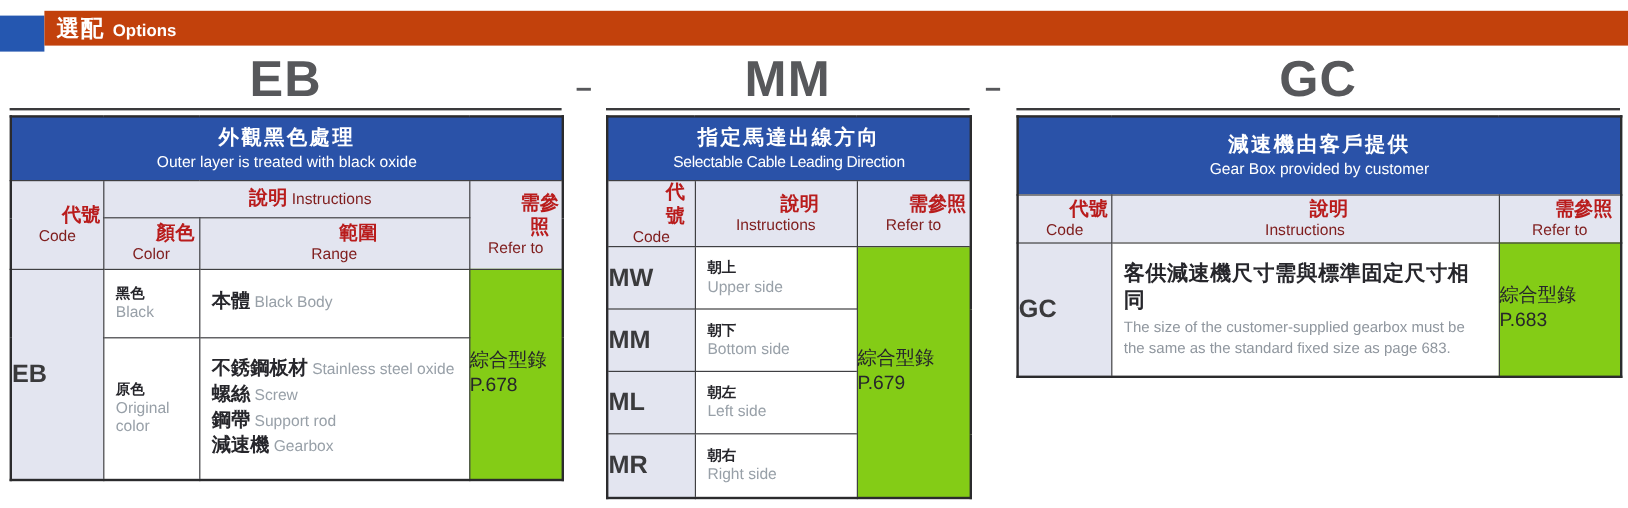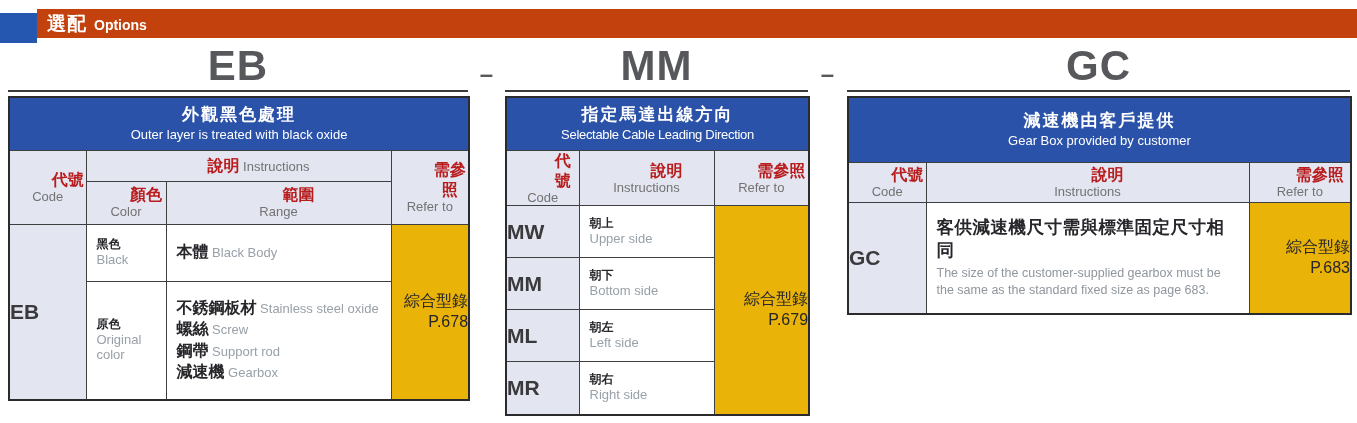--- a/index.html
+++ b/index.html
@@ -31,34 +31,34 @@
   table { border: 2px solid #2b2b2d; }
   td { vertical-align: middle; }
 
   td.bluehead { background: #2a52a8; text-align: center; padding: 5px 8px 6px; }
   td.bluehead .zh { display: block; color: #ffffff; font-size: 17px; font-weight: 700; letter-spacing: 2px; line-height: 1.35; }
   td.bluehead .en { display: block; color: #ffffff; font-size: 13px; line-height: 1.2; }
 
   td.lav { background: #e3e5f0; }
   .colhead { text-align: center; }
   .colhead .zh { display: block; color: #b91c1c; font-size: 16px; font-weight: 700; line-height: 1.25; padding-left: 40px; }
-  .colhead .en { display: block; color: #737373; font-size: 13px; line-height: 1.15; }
+  .colhead .en { display: block; color: #7f1d1d; font-size: 13px; line-height: 1.15; }
   .colhead.inline .zh, .colhead.inline .en { display: inline; }
 
   td.codecell { text-align: left; font-size: 21px; font-weight: 700; color: #3a3a3c; }
 
   .pair .zh { display: block; color: #26262b; font-size: 12px; font-weight: 700; line-height: 1.25; }
   .pair .en { display: block; color: #98a0a8; font-size: 13px; line-height: 1.2; }
   td.body { background: #ffffff; padding: 4px 8px 5px 10px; }
 
   .rangelist .line { line-height: 1.35; white-space: nowrap; }
   .rangelist .zh { color: #26262b; font-size: 16px; font-weight: 700; }
   .rangelist .en { color: #98a0a8; font-size: 13px; }
 
-  td.refer { background: #eab308; text-align: right; margin-left: 41px; }
+  td.refer { background: #84cc16; text-align: left; margin-left: 41px; }
   td.refer .l1 { display: block; color: #26262b; font-size: 16px; font-weight: 500; line-height: 1.3; }
   td.refer .l2 { display: block; color: #26262b; font-size: 16px; font-weight: 500; line-height: 1.3; }
 
   .gc-instr .zh { display: block; color: #26262b; font-size: 17.5px; font-weight: 700; line-height: 1.3; margin-bottom: 3px; letter-spacing: 0.5px; }
   .gc-instr .en { display: block; color: #8f969e; font-size: 12.5px; line-height: 1.35; }
 </style>
 </head>
 <body>
 
 <div class="topbar">

